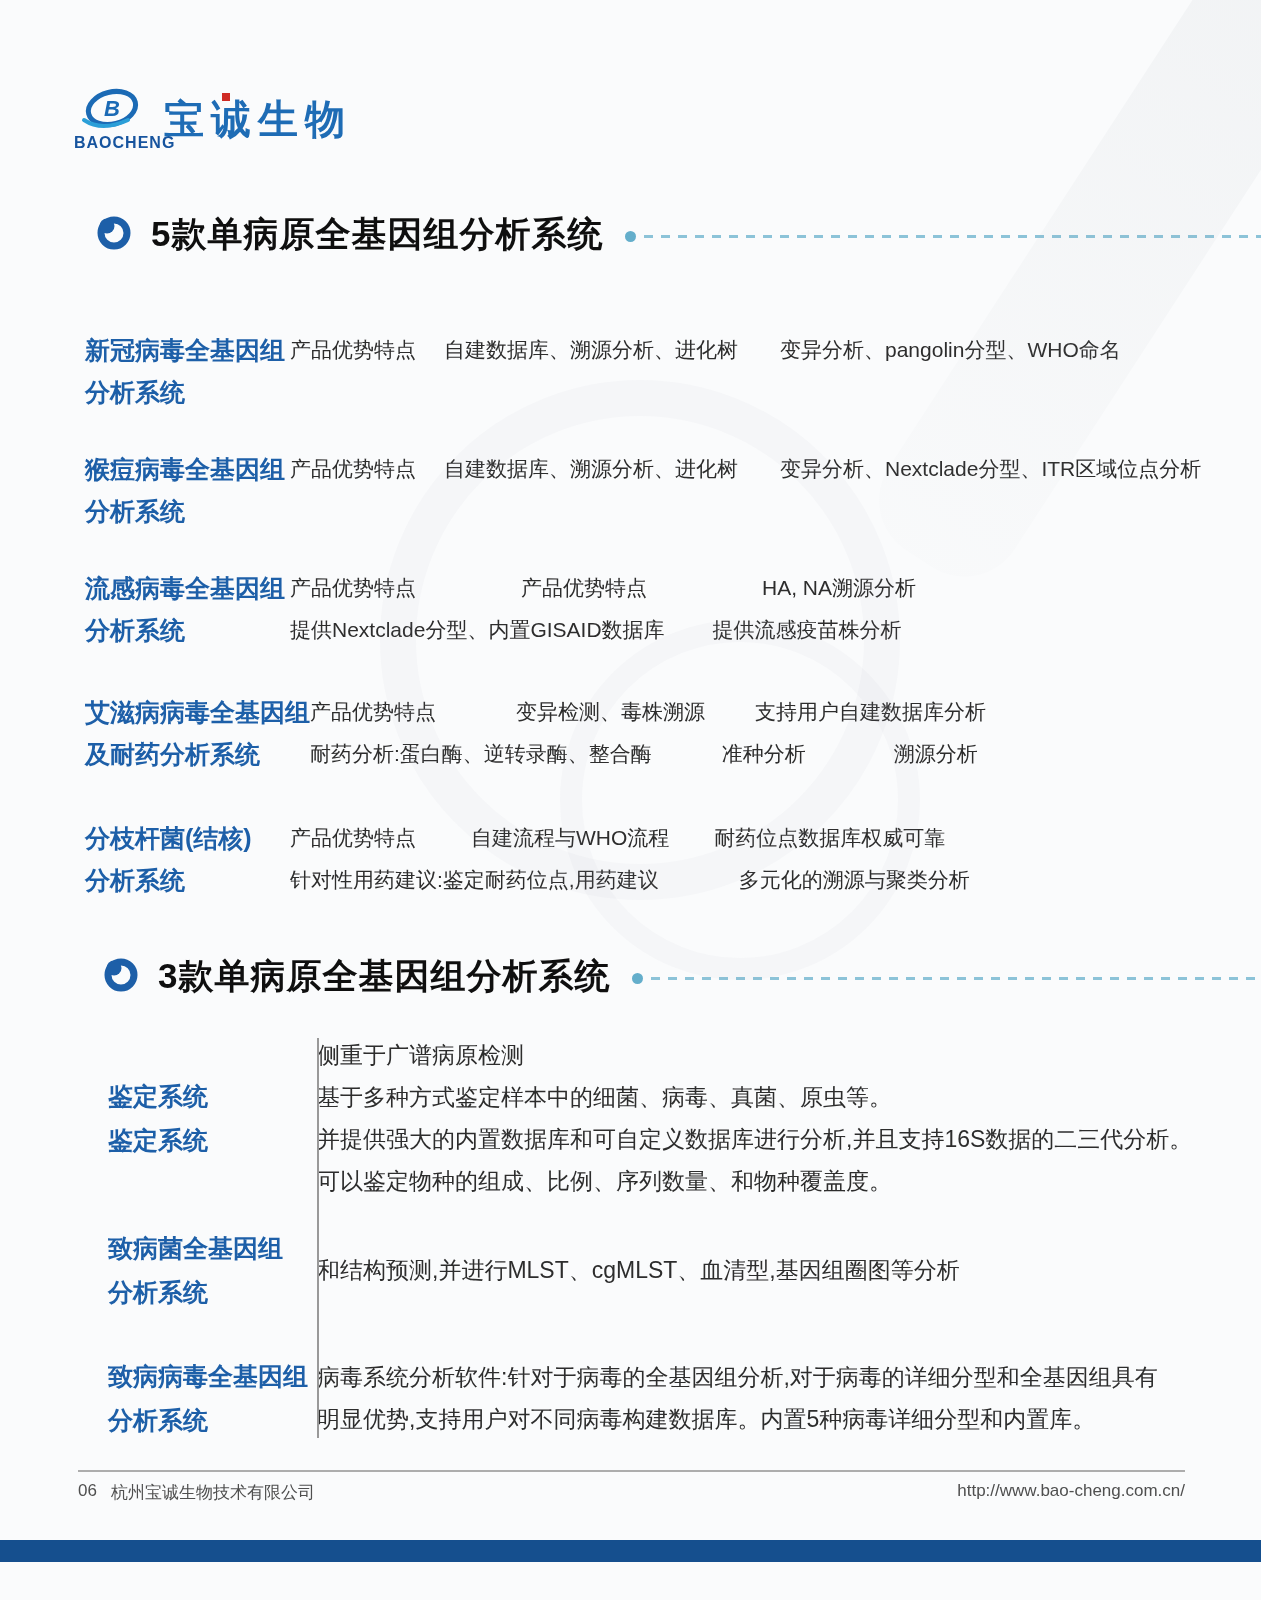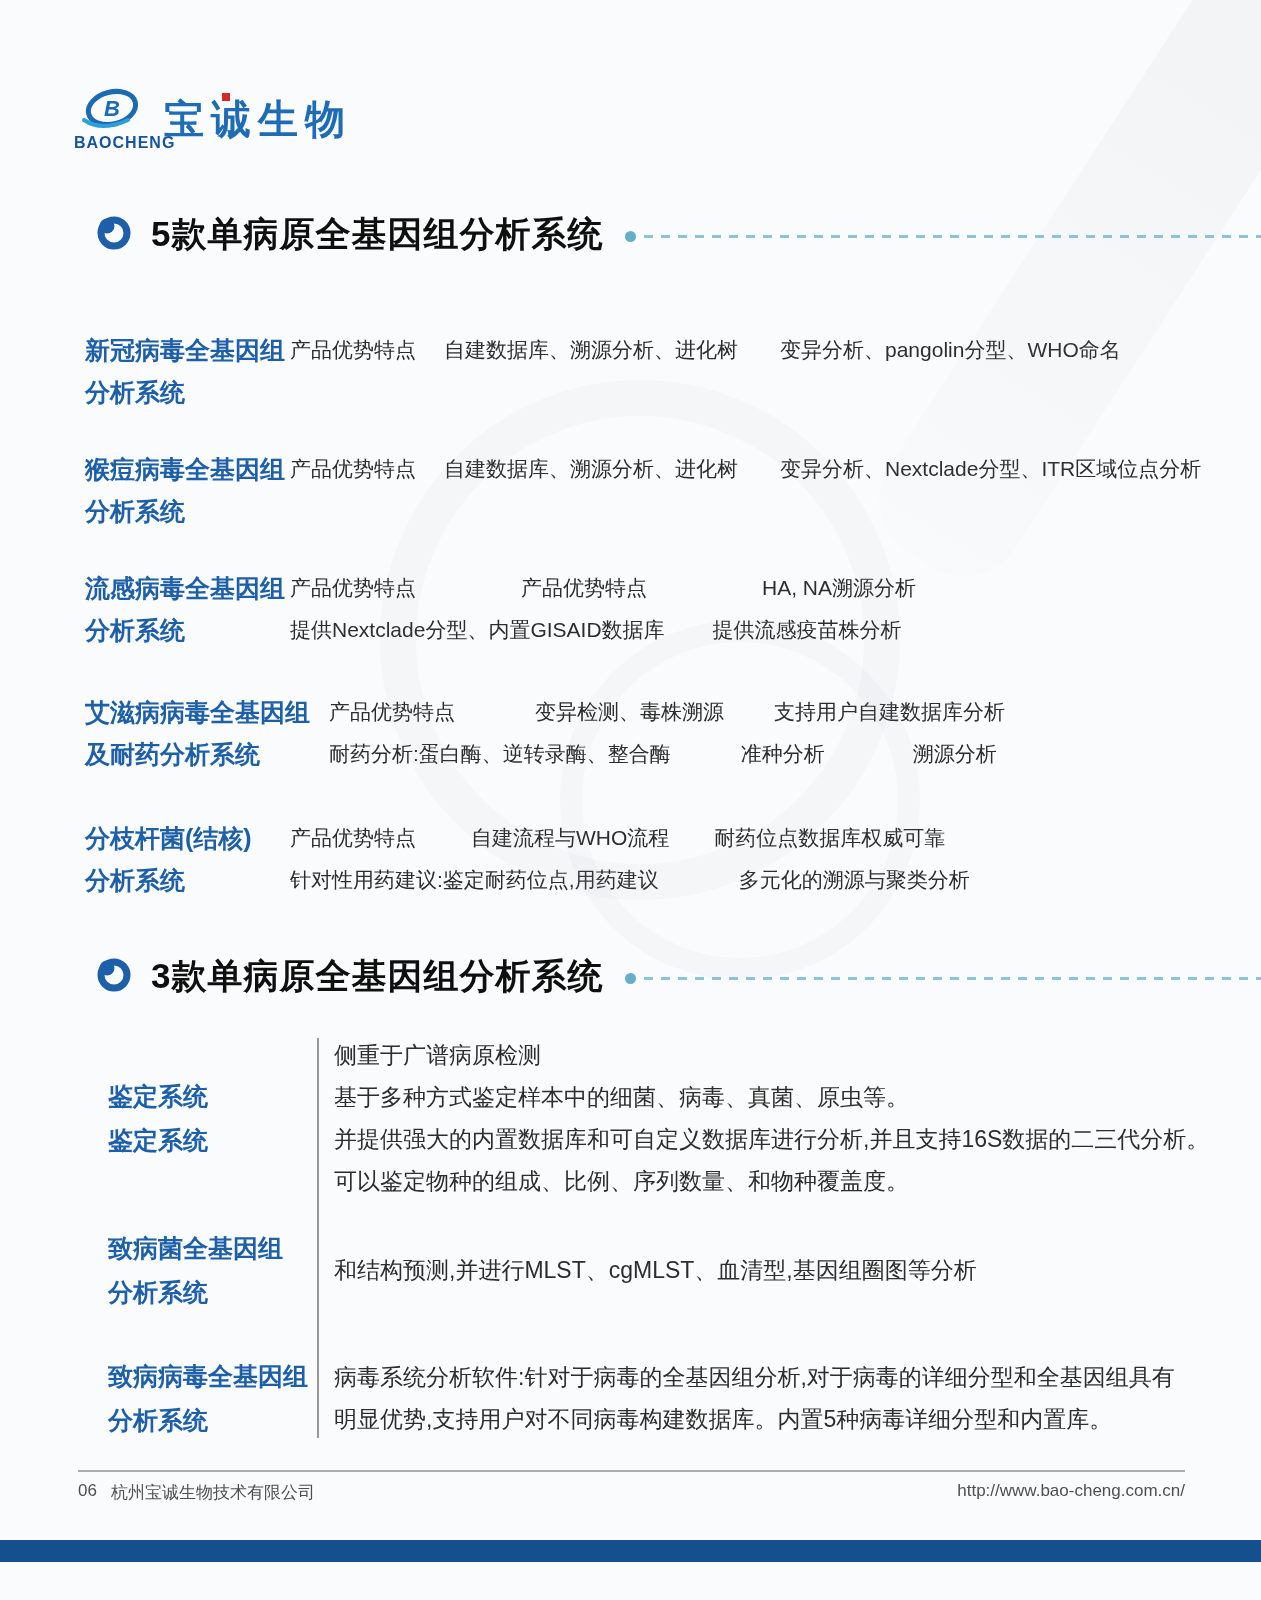--- a/index.html
+++ b/index.html
@@ -52,42 +52,42 @@
     position:absolute; left:58px; top:1px;
     width:8px; height:8px; background:#cf2b24;
   }
 
   
   .heading {
     display:flex; align-items:center;
     padding-left:95px;
   }
   .heading-1 { margin-top:59px; }
-  .heading-2 { margin-top:52px; }
+  .heading-2 { margin-top:52px;margin-left:7px; }
   .heading-icon { flex:0 0 auto; margin-right:18px; }
   .heading-title {
     font-size:35px; font-weight:bold; color:#0f0f0f;
     letter-spacing:1px; white-space:nowrap;
   }
   .dash-dot {
     width:11px; height:11px; border-radius:50%;
     background:#64aecb; margin:4px 8px 0 22px; flex:0 0 auto;
   }
   .dash-line {
     flex:1 1 auto; height:3px; margin-top:4px;
     background:repeating-linear-gradient(90deg,#8cc3d8 0 9px, transparent 9px 17px);
   }
 
   
   .s1 { padding:36px 0 0 85px; }
   .s1-row { display:flex;margin-top:35px; }
   .s1-row.mb1 { margin-bottom:26px; }
   .s1-row.mb2 { margin-bottom:32px; }
   .s1-row.mb3 { margin-bottom:40px; }
-  .s1-row.mb4 { margin-bottom:42px;gap:19px; }
+  .s1-row.mb4 { margin-bottom:42px; }
   .s1-title {
     flex:0 0 205px;
     color:#1d5fa8; font-weight:bold; font-size:25px; line-height:42px;
     white-space:nowrap;
   }
   .s1-content { font-size:21px; line-height:42px; }
   .s1-line { display:flex; white-space:nowrap; }
 
   
   .s2 { position:relative; margin:34px 0 0 78px; }
@@ -96,21 +96,21 @@
     width:2px; background:#999;
   }
   .s2-row { display:flex; align-items:center; }
   .s2-row.mb1 { margin-bottom:24px; }
   .s2-row.mb2 { margin-bottom:40px; }
   .s2-title {
     flex:0 0 239px; padding-left:30px;
     color:#1d5fa8; font-weight:bold; font-size:25px; line-height:44px;
     white-space:nowrap;
   }
-  .s2-text { padding-left:17px; font-size:23px; line-height:42px; }
+  .s2-text { font-size:23px; line-height:42px; }
   .s2-text div { white-space:nowrap; }
 
   
   .footer-rule {
     position:absolute; left:78px; right:76px; top:1470px;
     height:2px; background:#adadad;
   }
   .footer-row {
     position:absolute; left:78px; right:76px; top:1481px;
     display:flex; justify-content:space-between;

